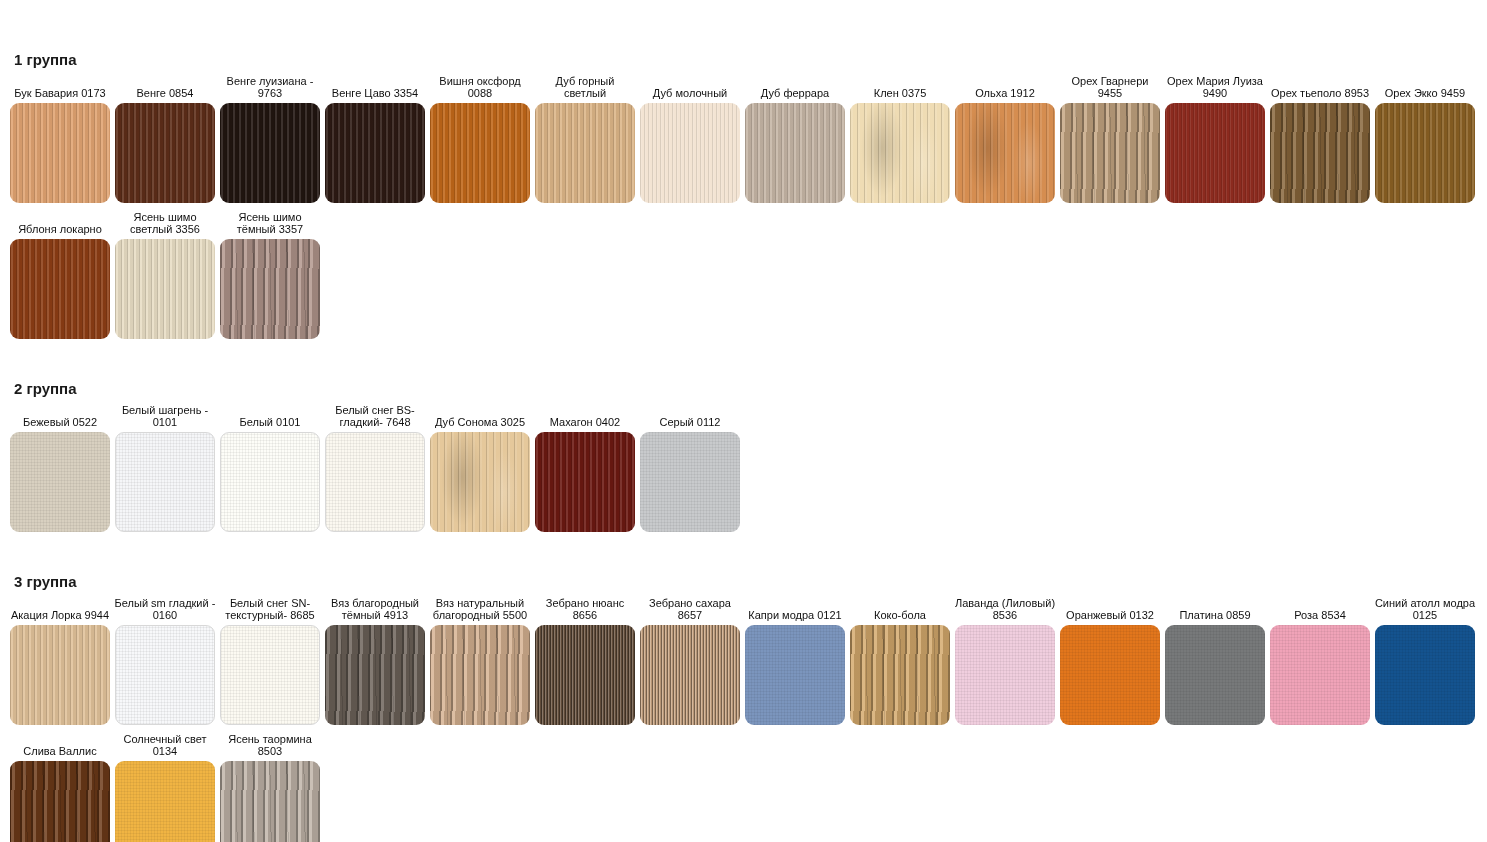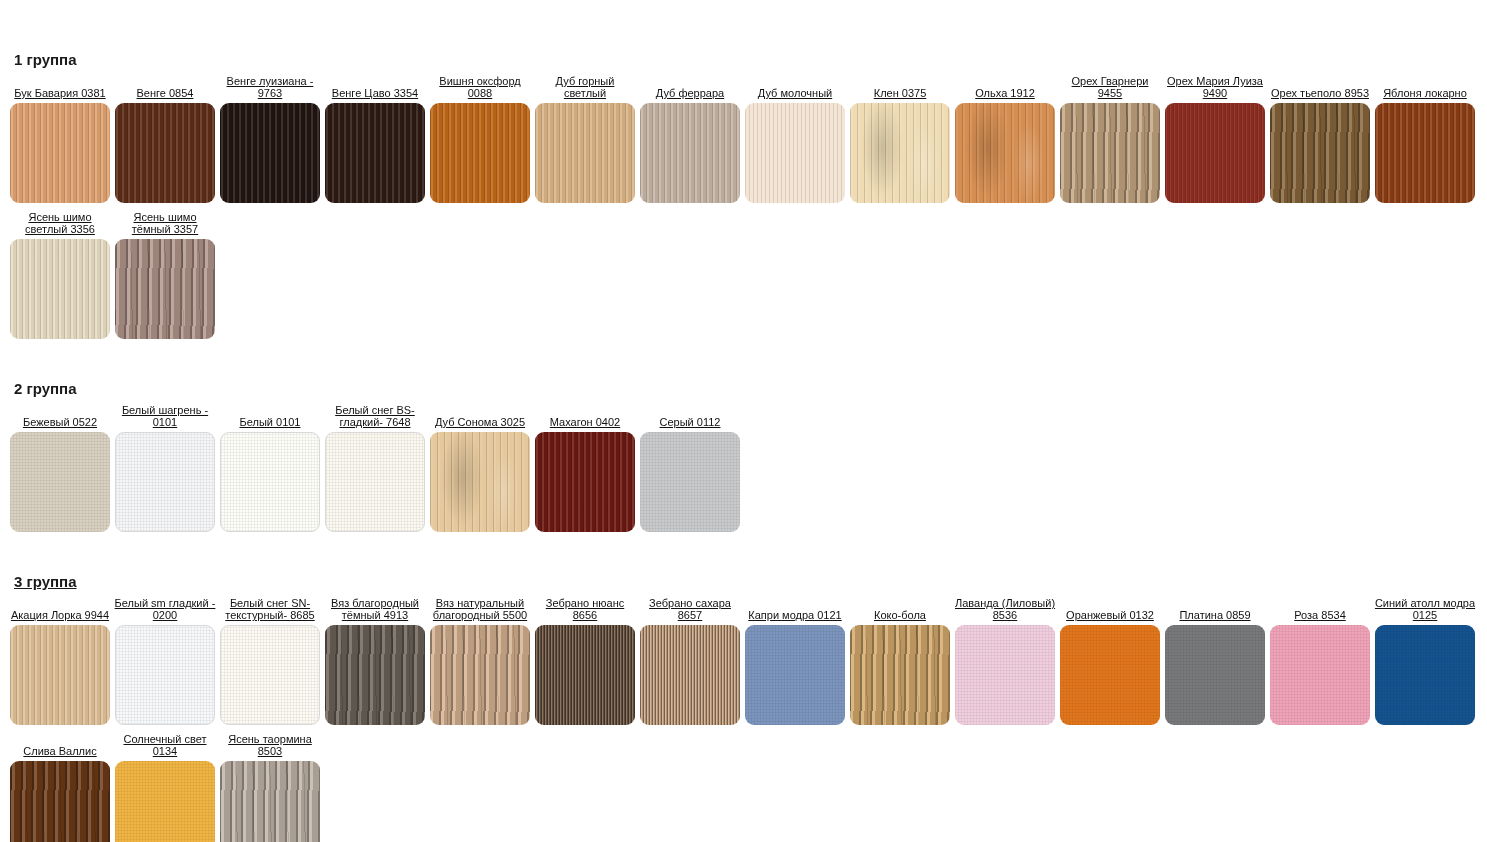--- a/index.html
+++ b/index.html
@@ -17,21 +17,21 @@
   .group{margin:0;padding:0;}
   .group-title{
     font-size:15px;
     font-weight:bold;
     color:#1a1a1a;
     padding:0 0 0 14px;
     line-height:1;
   }
   .group-1 .group-title{padding-top:4px;}
   .group-2 .group-title{padding-top:0;}
-  .group-3 .group-title{padding-top:0;text-decoration:underline;}
+  .group-3 .group-title{padding-top:0;}
 
   .swatch-grid{
     display:flex;
     flex-wrap:wrap;
     padding:0 0 0 10px;
     margin:0;
   }
   .swatch{
     width:100px;
     margin-right:5px;
@@ -46,21 +46,21 @@
     color:#111111;
     text-align:center;
     height:24px;
     width:104px;
     margin:0 0 4px 0;
     display:flex;
     align-items:flex-end;
     justify-content:center;
     overflow:hidden;
   }
-  .swatch-label span{display:block;width:104px;text-decoration:underline;}
+  .swatch-label span{display:block;width:104px;}
   .chip{
     width:100px;
     height:100px;
     border-radius:9px;
     box-sizing:border-box;
     position:relative;
     overflow:hidden;
   }
   .chip.border{border:1px solid #d8d8d8;}
 
@@ -133,21 +133,21 @@
 </head>
 <body>
 
 <div class="page">
 
   <div class="group group-1">
     <div class="group-title">1 группа</div>
     <div class="swatch-grid">
         <div class="swatch">
           <div class="swatch-label">
-            <span>Бук Бавария 0381</span>
+            <span>Бук Бавария 0173</span>
           </div>
           <div class="chip" style="background: rgb(224, 163, 113);">
             <div class="grain g-med"></div>
           </div>
         </div>
         <div class="swatch">
           <div class="swatch-label">
             <span>Венге 0854</span>
           </div>
           <div class="chip" style="background: rgb(93, 45, 24);">
@@ -176,41 +176,41 @@
           </div>
           <div class="chip" style="background: rgb(192, 103, 24);">
             <div class="grain g-med"></div>
           </div>
         </div>
         <div class="swatch">
           <div class="swatch-label">
             <span>Дуб горный светлый</span>
           </div>
           <div class="chip" style="background: rgb(220, 181, 135);">
-            <div class="grain g-med"></div>
-          </div>
-        </div>
-        <div class="swatch">
-          <div class="swatch-label">
-            <span>Дуб феррара</span>
-          </div>
-          <div class="chip" style="background: rgb(197, 181, 165);">
             <div class="grain g-med"></div>
           </div>
         </div>
         <div class="swatch">
           <div class="swatch-label">
             <span>Дуб молочный</span>
           </div>
           <div class="chip" style="background: rgb(243, 228, 211);">
             <div class="grain g-fine"></div>
           </div>
         </div>
         <div class="swatch">
           <div class="swatch-label">
+            <span>Дуб феррара</span>
+          </div>
+          <div class="chip" style="background: rgb(197, 181, 165);">
+            <div class="grain g-med"></div>
+          </div>
+        </div>
+        <div class="swatch">
+          <div class="swatch-label">
             <span>Клен 0375</span>
           </div>
           <div class="chip" style="background: rgb(239, 220, 180);">
             <div class="grain g-mottle"></div>
           </div>
         </div>
         <div class="swatch">
           <div class="swatch-label">
             <span>Ольха 1912</span>
           </div>
@@ -233,20 +233,28 @@
           <div class="chip" style="background: rgb(139, 42, 30);">
             <div class="grain g-fine"></div>
           </div>
         </div>
         <div class="swatch">
           <div class="swatch-label">
             <span>Орех тьеполо 8953</span>
           </div>
           <div class="chip" style="background: rgb(135, 101, 58);">
             <div class="grain g-strong"></div>
+          </div>
+        </div>
+        <div class="swatch">
+          <div class="swatch-label">
+            <span>Орех Экко 9459</span>
+          </div>
+          <div class="chip" style="background: rgb(138, 96, 35);">
+            <div class="grain g-med"></div>
           </div>
         </div>
         <div class="swatch">
           <div class="swatch-label">
             <span>Яблоня локарно</span>
           </div>
           <div class="chip" style="background: rgb(140, 61, 20);">
             <div class="grain g-med"></div>
           </div>
         </div>
@@ -341,21 +349,21 @@
         <div class="swatch">
           <div class="swatch-label">
             <span>Акация Лорка 9944</span>
           </div>
           <div class="chip" style="background: rgb(224, 193, 153);">
             <div class="grain g-med"></div>
           </div>
         </div>
         <div class="swatch">
           <div class="swatch-label">
-            <span>Белый sm гладкий - 0200</span>
+            <span>Белый sm гладкий - 0160</span>
           </div>
           <div class="chip border" style="background: rgb(247, 248, 250);">
             <div class="grain g-texture"></div>
           </div>
         </div>
         <div class="swatch">
           <div class="swatch-label">
             <span>Белый снег SN-текстурный- 8685</span>
           </div>
           <div class="chip border" style="background: rgb(252, 250, 242);">

